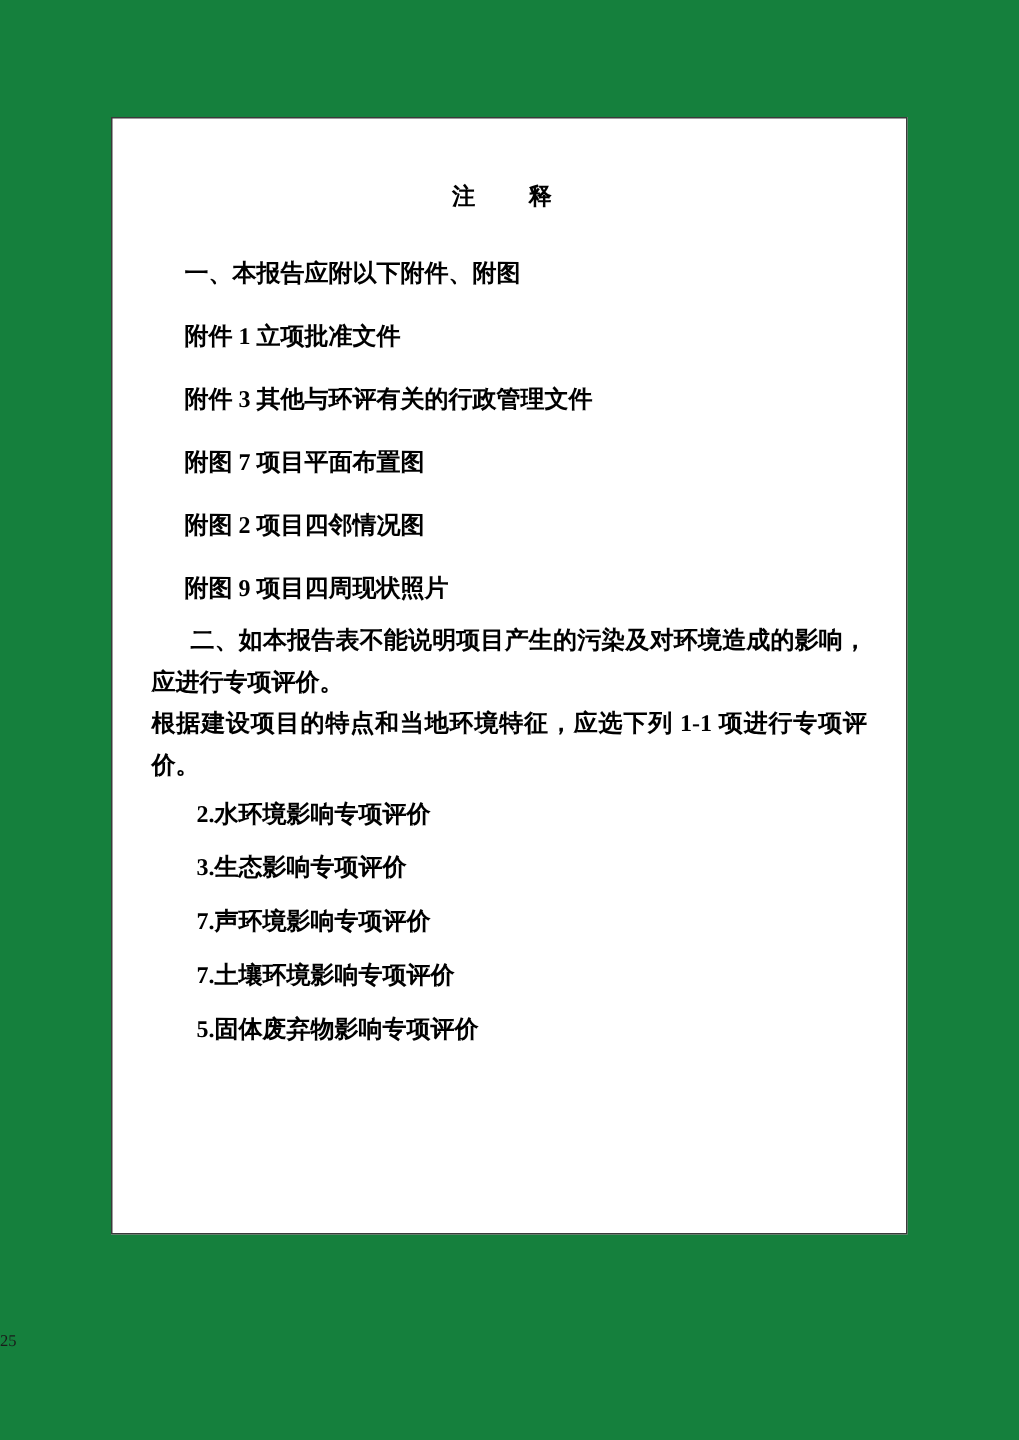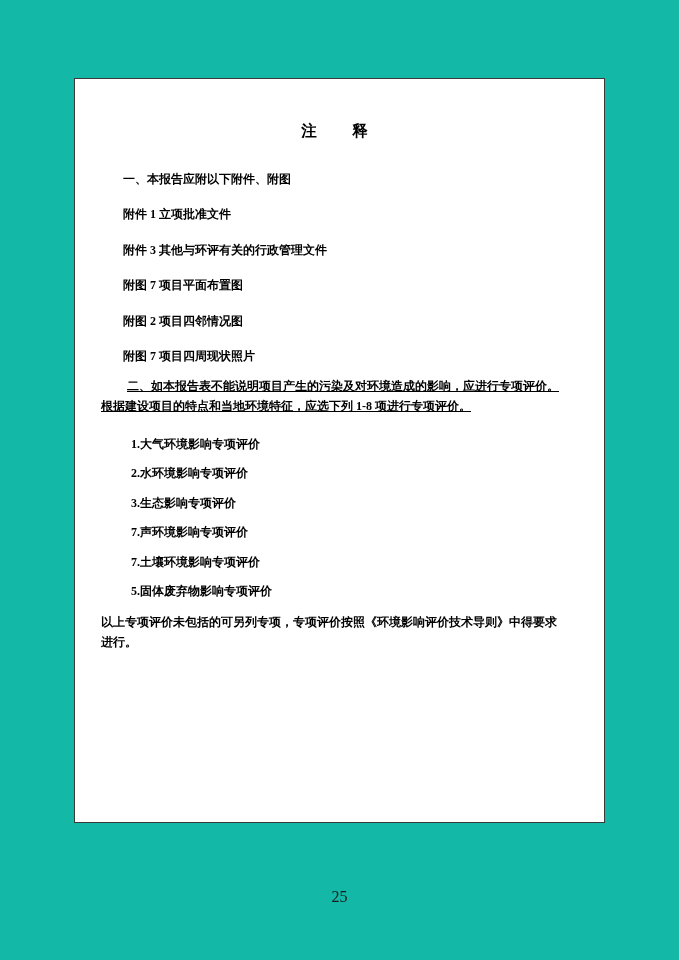--- a/index.html
+++ b/index.html
@@ -14,21 +14,21 @@
     color: #111111;
     position: relative;
     overflow: hidden;
   }
   .page {
     position: absolute;
     left: 0;
     top: 0;
     width: 679px;
     height: 960px;
-    background: #14b8a6;
+    background: #15803d;
   }
   .doc-frame {
     position: absolute;
     left: 74px;
     top: 78px;
     width: 531px;
     height: 745px;
     border: 1px solid #3a3a3a;
     box-sizing: border-box;
     background: #ffffff;
@@ -43,42 +43,41 @@
   .doc-title {
     text-align: center;
     font-size: 15.5px;
     font-weight: bold;
     letter-spacing: 10px;
     margin-top: 16px;
     margin-bottom: 28px;
     color: #000000;
   }
   .block {
-    font-size: 12px;
+    font-size: 16px;
     line-height: 1.62;
     color: #000000;
   }
   .indent-1 {
     text-indent: 0;
     padding-left: 22px;
     margin: 6px 0 9px 0;
     font-weight: bold;
   }
   .list-line {
     padding-left: 22px;
     margin: 16px 0 9px 0;
     font-weight: bold;
   }
   .para {
-    margin: 9px 0 18px 0;
+    margin: 9px 0 6px 0;
     text-indent: 26px;
     text-align: justify;
     font-weight: bold;
     line-height: 1.72;
-    text-decoration: underline;
   }
   .para .cont {
     display: block;
     text-indent: 0;
   }
   .num-line {
     padding-left: 30px;
     margin: 0 0 10px 0;
     font-weight: bold;
   }
@@ -90,22 +89,22 @@
     line-height: 1.72;
   }
   .tail .cont {
     display: block;
   }
   .page-number {
     position: absolute;
     left: 0;
     right: 0;
     top: 888px;
-    text-align: center;
-    font-size: 16px;
+    text-align: left;
+    font-size: 11px;
     color: #1a1a1a;
   }
 </style>
 </head>
 <body>
 
 <div class="page">
 
   <div class="doc-frame">
     <div class="frame-inner">
@@ -113,38 +112,33 @@
       <div class="doc-title">注　释</div>
 
       <div class="block">
 
         <div class="indent-1">一、本报告应附以下附件、附图</div>
 
         <div class="list-line">附件 1  立项批准文件</div>
         <div class="list-line">附件 3  其他与环评有关的行政管理文件</div>
         <div class="list-line">附图 7 项目平面布置图</div>
         <div class="list-line">附图 2  项目四邻情况图</div>
-        <div class="list-line">附图 7  项目四周现状照片</div>
+        <div class="list-line">附图 9  项目四周现状照片</div>
 
         <div class="para">
           <span>二、如本报告表不能说明项目产生的污染及对环境造成的影响，应进行专项评价。</span>
-          <span class="cont">根据建设项目的特点和当地环境特征，应选下列 1-8 项进行专项评价。</span>
+          <span class="cont">根据建设项目的特点和当地环境特征，应选下列 1-1 项进行专项评价。</span>
         </div>
 
-        <div class="num-line">1.大气环境影响专项评价</div>
         <div class="num-line">2.水环境影响专项评价</div>
         <div class="num-line">3.生态影响专项评价</div>
         <div class="num-line">7.声环境影响专项评价</div>
         <div class="num-line">7.土壤环境影响专项评价</div>
         <div class="num-line">5.固体废弃物影响专项评价</div>
 
-        <div class="tail">
-          <span>以上专项评价未包括的可另列专项，专项评价按照《环境影响评价技术导则》中得要求</span>
-          <span class="cont">进行。</span>
-        </div>
 
       </div>
     </div>
   </div>
 
   <div class="page-number">25</div>
 
 </div>
 
 </body></html>

